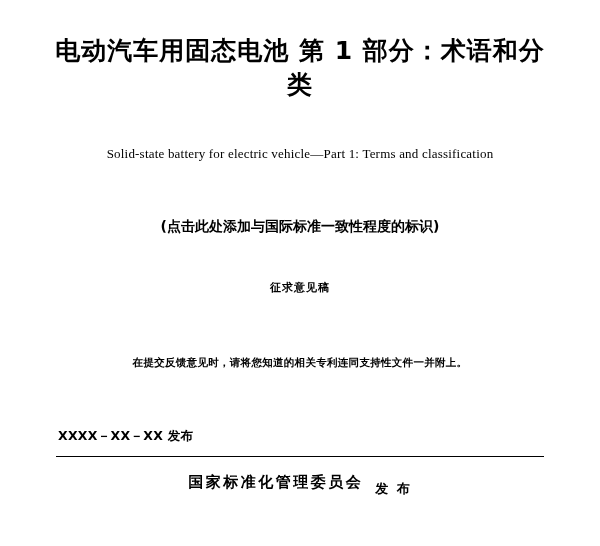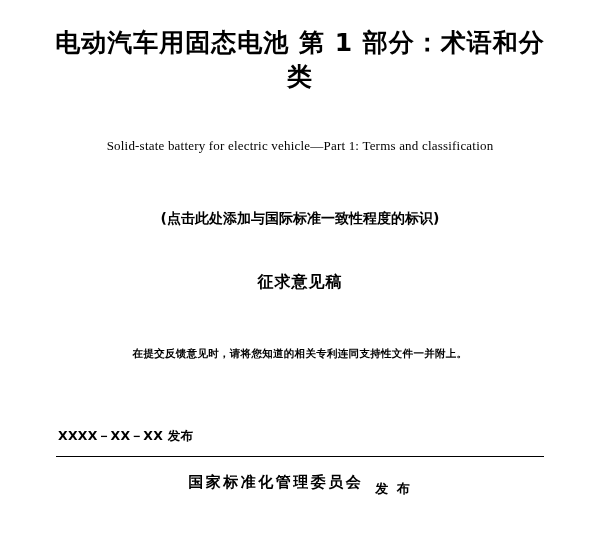--- a/index.html
+++ b/index.html
@@ -13,21 +13,21 @@
     font-family: "DejaVu Serif", "Liberation Serif", serif;
     color: #000000;
     position: relative;
     overflow: hidden;
   }
   .page {
     position: relative;
     width: 600px;
     height: 546px;
     box-sizing: border-box;
-    padding: 0 48px;
+    padding: 8px 48px;
   }
   .title-cn {
     margin: 0;
     padding-top: 26px;
     font-family: "DejaVu Sans", "Liberation Sans", sans-serif;
     font-weight: bold;
     font-size: 25px;
     line-height: 1.35;
     text-align: center;
     letter-spacing: 1px;
@@ -42,25 +42,25 @@
   }
   .identity-note {
     margin: 12px;
     padding-top: 40px;
     font-family: "DejaVu Sans", "Liberation Sans", sans-serif;
     font-weight: bold;
     font-size: 14px;
     text-align: center;
   }
   .draft-status {
-    margin: 2px;
+    margin: 9px;
     padding-top: 32px;
     font-family: "DejaVu Sans", "Liberation Sans", sans-serif;
     font-weight: bold;
-    font-size: 16px;
+    font-size: 11px;
     text-align: center;
     letter-spacing: 1px;
   }
   .patent-note {
     margin: 0;
     padding-top: 52px;
     font-family: "DejaVu Sans", "Liberation Sans", sans-serif;
     font-weight: bold;
     font-size: 10.5px;
     text-align: center;

